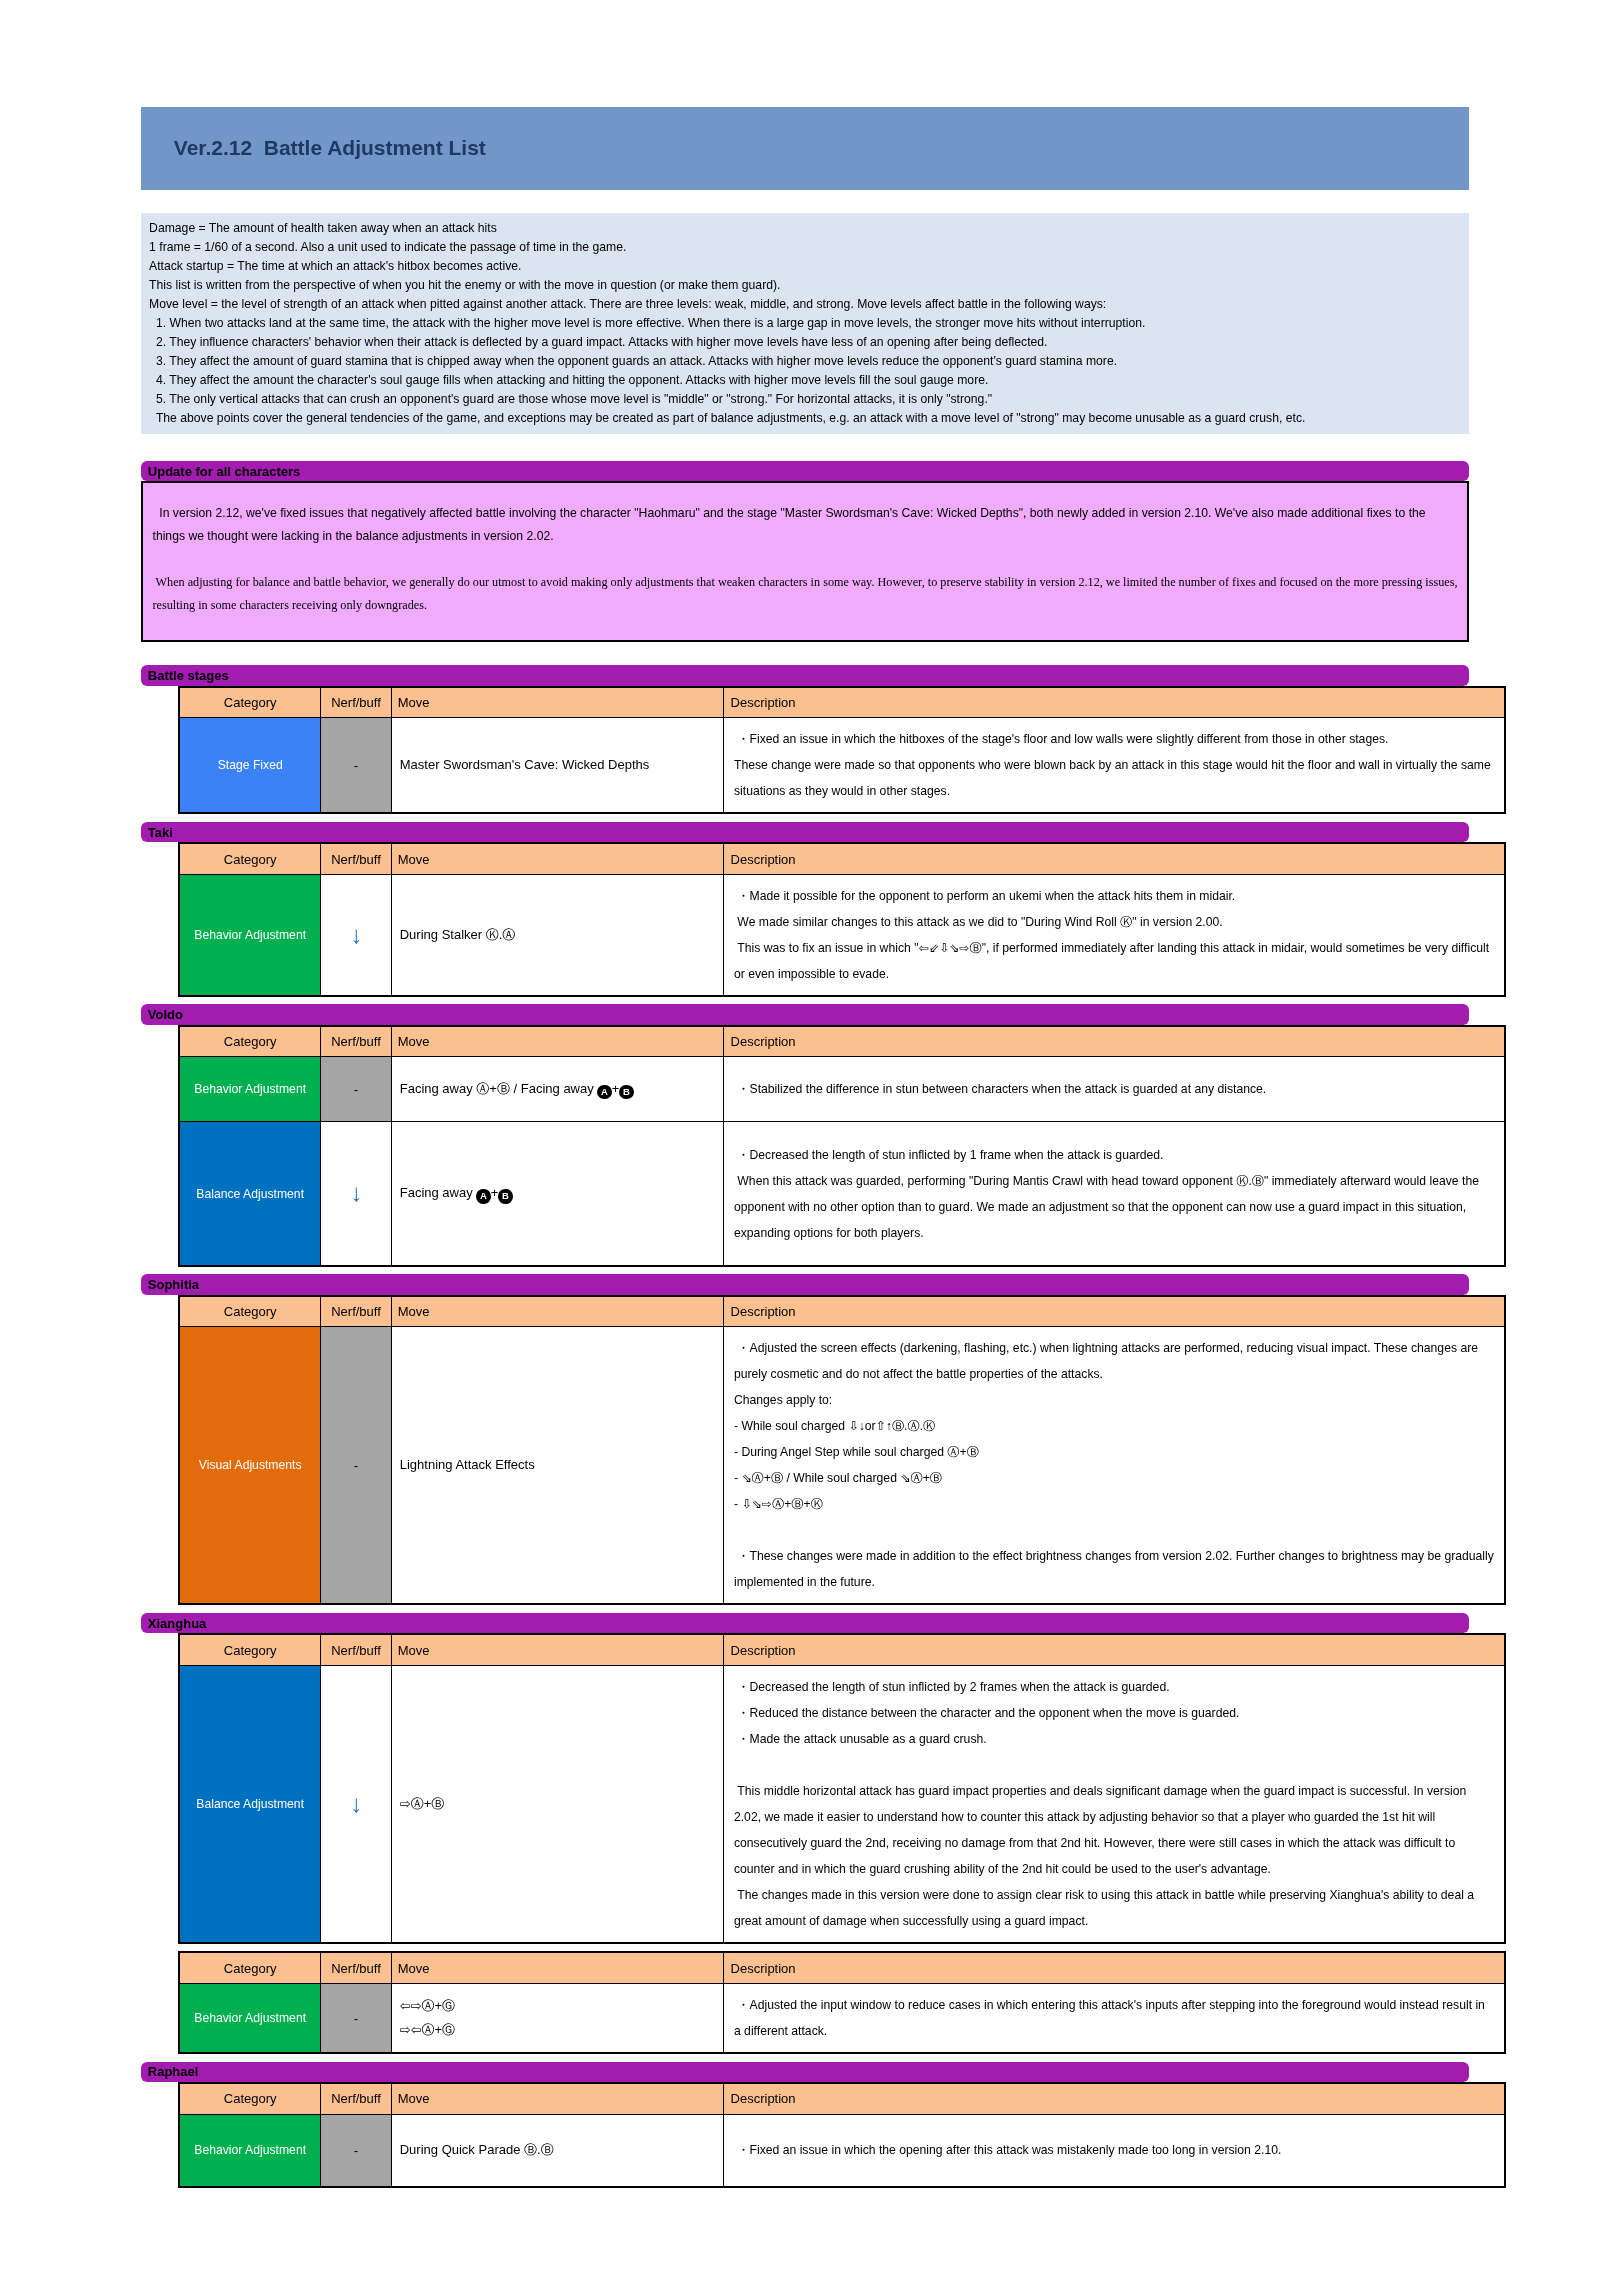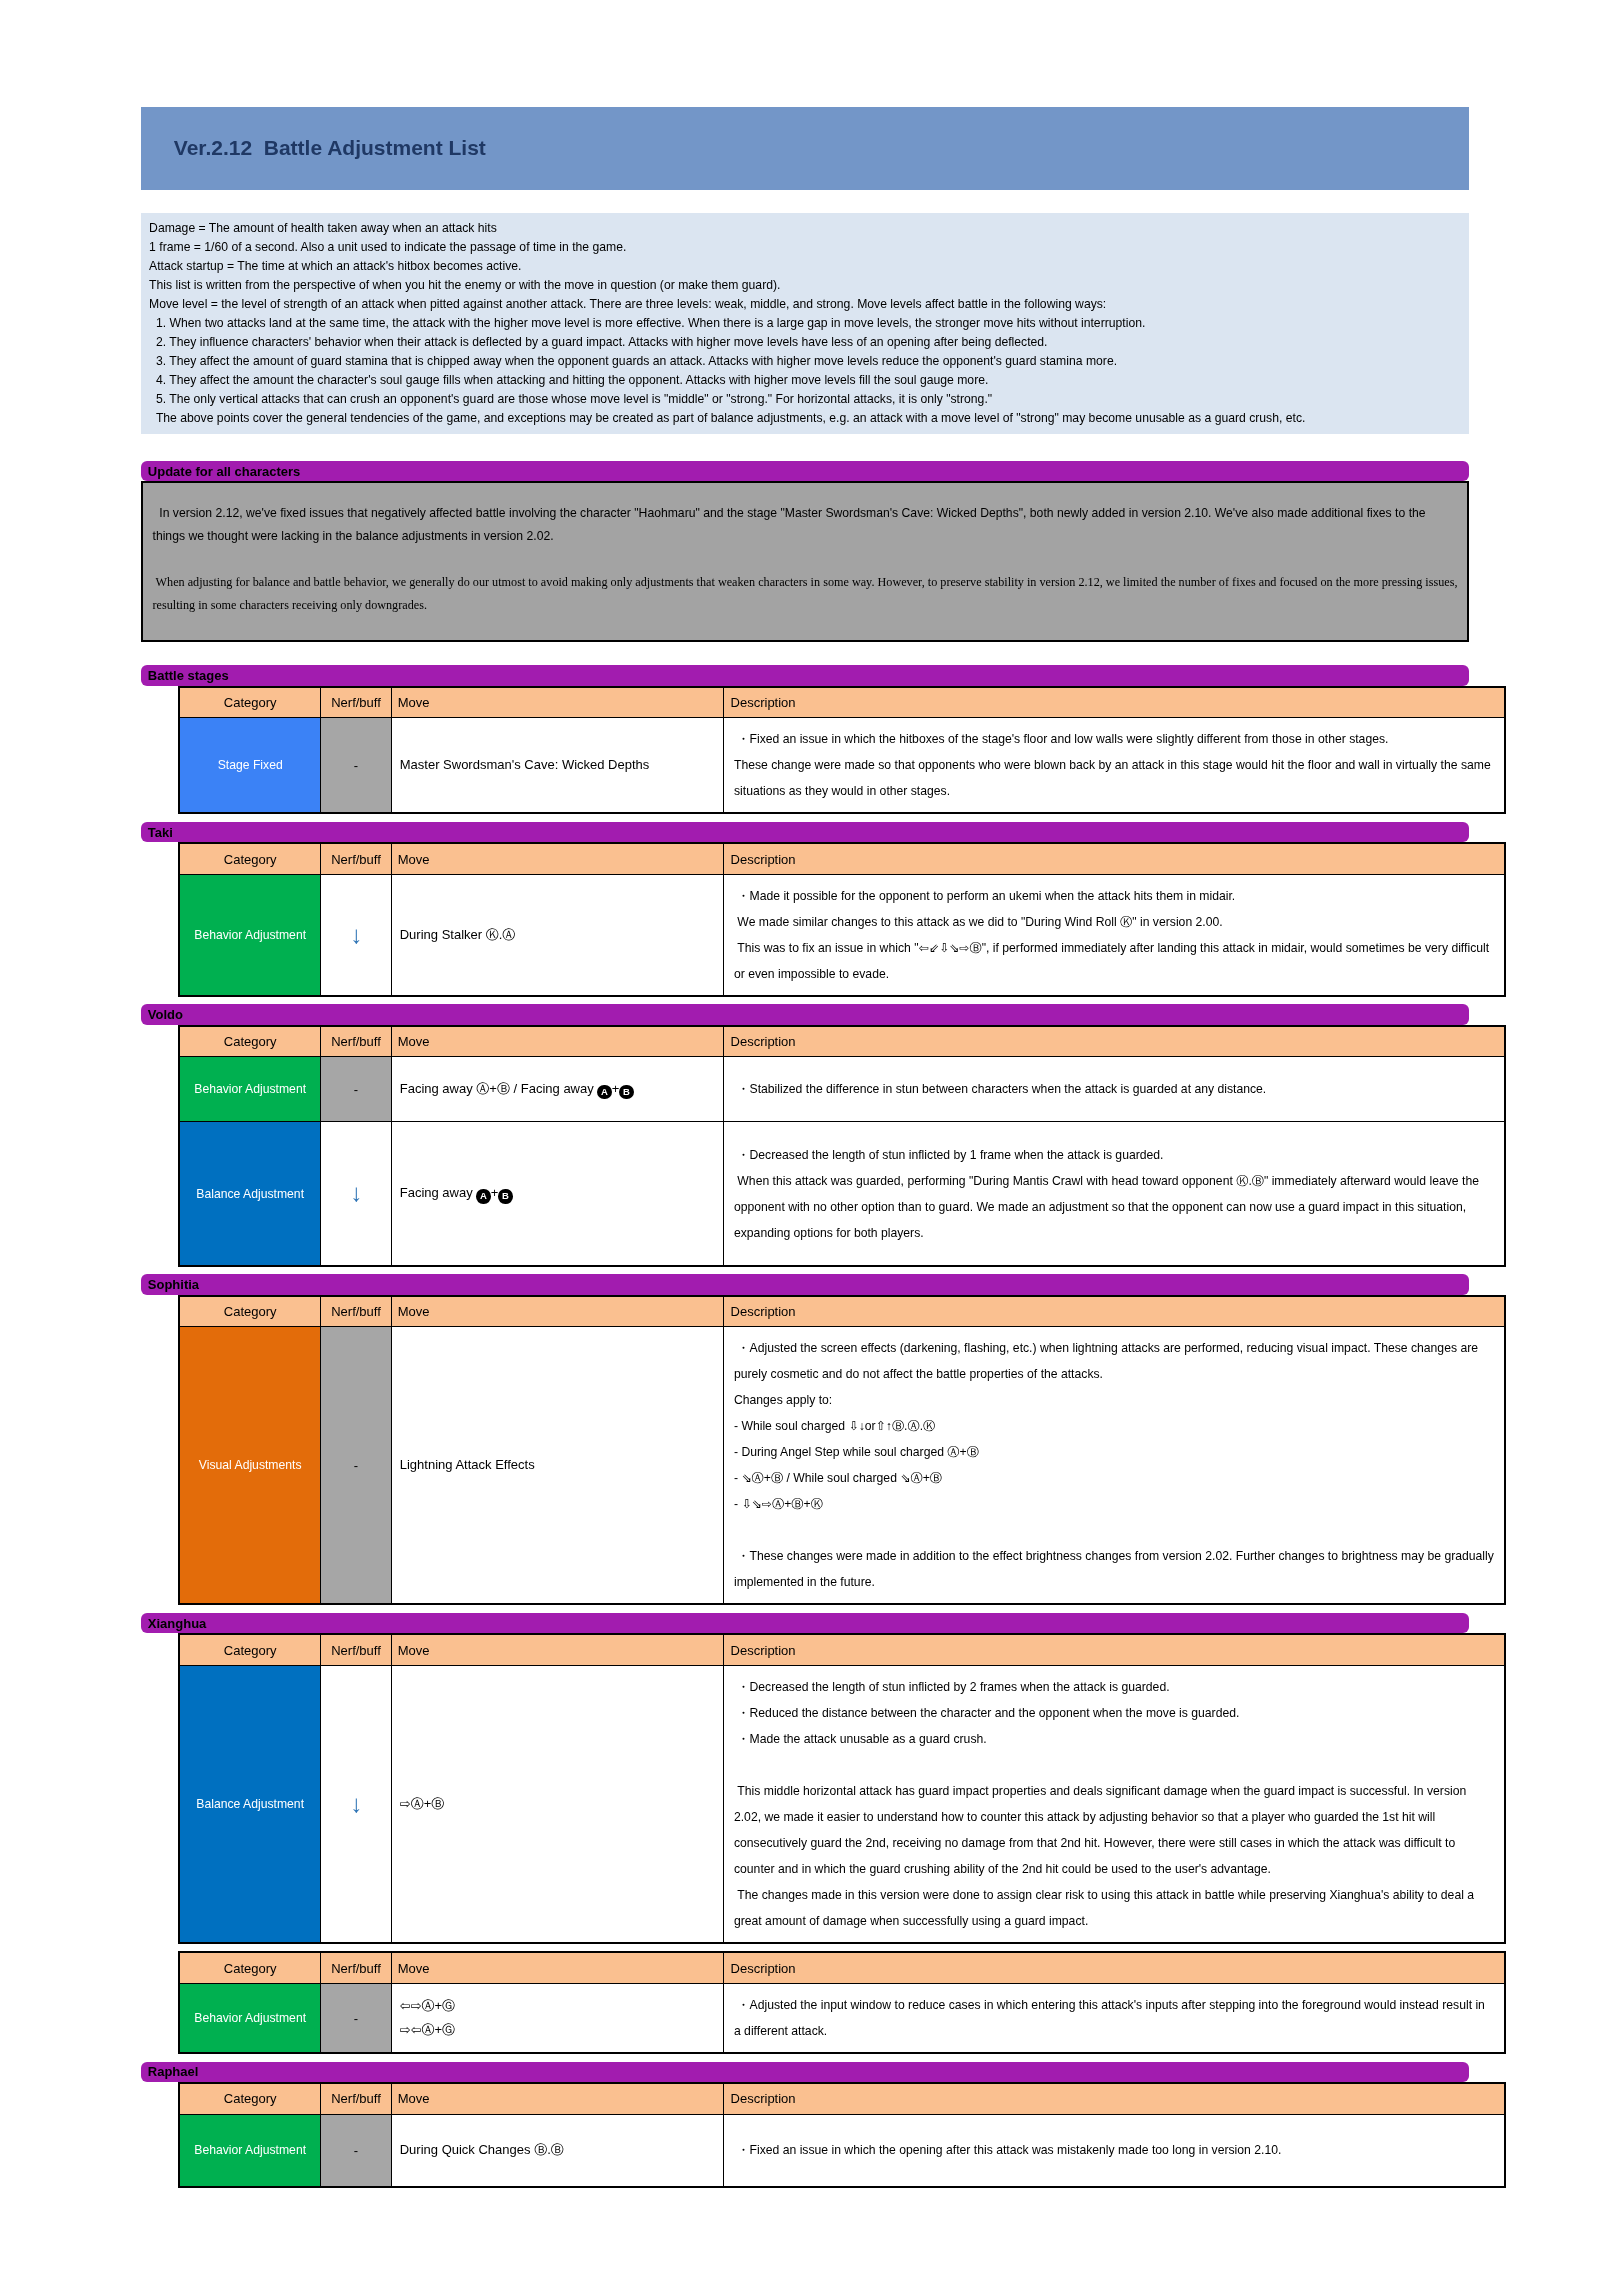--- a/index.html
+++ b/index.html
@@ -22,21 +22,21 @@
   .intro-line { font-size: 12.2px; line-height: 19px; white-space: pre-wrap; }
 
   .section-header {
     background: #a21caf; color: #000;
     font-size: 13px; font-weight: bold;
     padding: 2.7px 6.8px;
     border-radius: 6px;
   }
 
   .update-section { margin-top: 27px; }
-  .update-box { border: 2px solid #000; background: #a3a3a3; padding: 19px 9.5px 23px 9.5px; }
+  .update-box { border: 2px solid #000; background: #f0abfc; padding: 19px 9.5px 23px 9.5px; }
   .update-para { font-size: 12.2px; line-height: 23px; white-space: pre-wrap; }
   .update-para + .update-para { margin-top: 23px; font-family: Liberation Serif, serif; }
 
   .char-section { margin-top: 7.5px; }
   .char-section.first { margin-top: 23px; }
 
   table { width: 100%; border-collapse: collapse; border: 2px solid #000; table-layout: fixed; margin-left: 37px; }
   th, td { border: 1.4px solid #000; }
   thead th {
     background: #FAC090; font-size: 13px; font-weight: normal;
@@ -322,21 +322,21 @@
               <th class="c">Nerf/buff</th>
               <th>Move</th>
               <th>Description</th>
             </tr>
           </thead>
           <tbody>
             <tr style="height: 73px;">
               <td class="cat" style="background: rgb(0, 176, 80);"><span>Behavior Adjustment</span></td>
               <td class="nerf gray"><span class="dash">-</span></td>
               <td class="move">
-                <div class="move-line">During Quick Changes Ⓑ.Ⓑ</div>
+                <div class="move-line">During Quick Parade Ⓑ.Ⓑ</div>
               </td>
               <td class="desc">
                 <div class="desc-line"> ・Fixed an issue in which the opening after this attack was mistakenly made too long in version 2.10.</div>
               </td>
             </tr>
           </tbody>
         </table>
       </section>
     </div>
 

